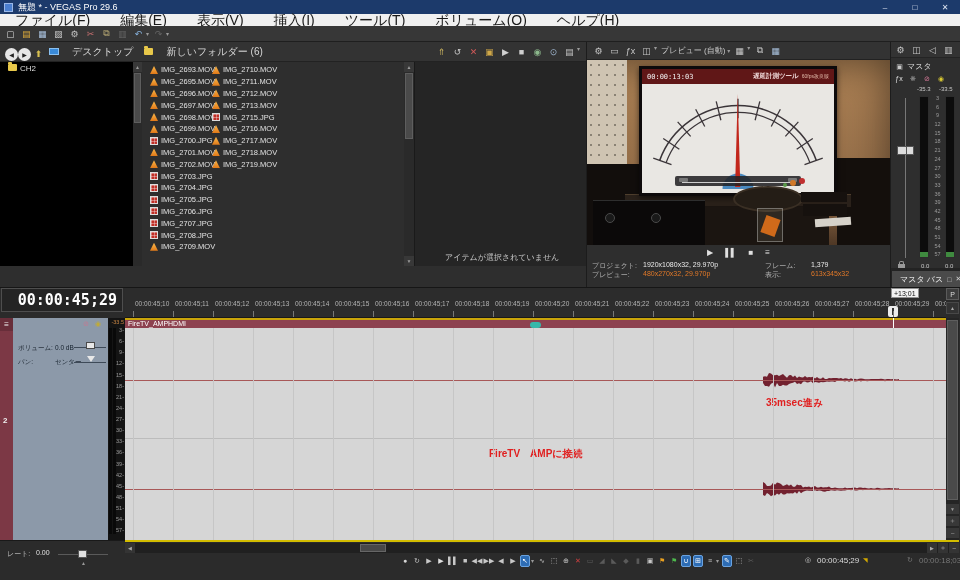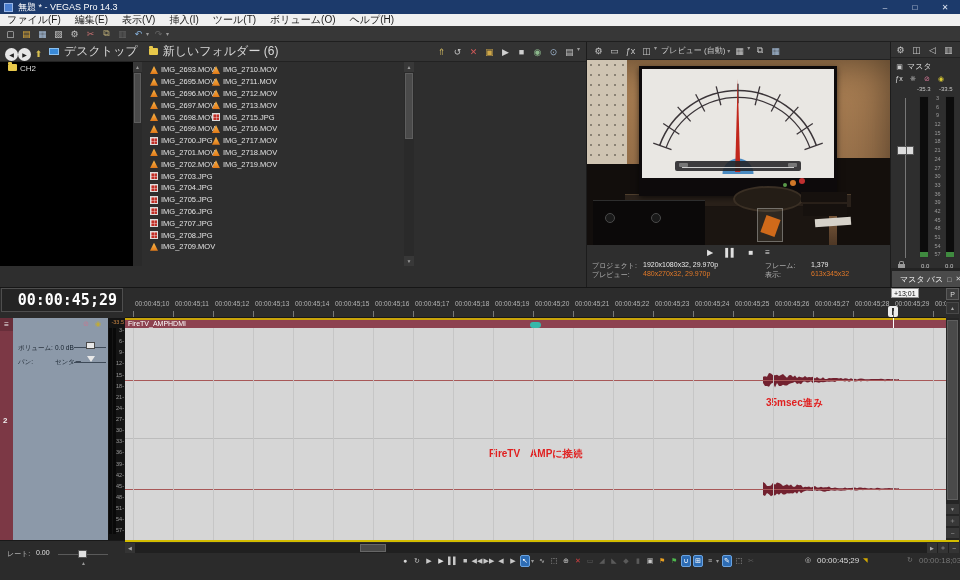--- a/index.html
+++ b/index.html
@@ -5,31 +5,31 @@
 *{box-sizing:border-box;margin:0;padding:0}
 body{margin:0;background:#444;font-family:"Liberation Sans",sans-serif}
 #app{position:relative;width:960px;height:580px;background:#2b2b2b;overflow:hidden;font-family:"Liberation Sans",sans-serif}
 .abs{position:absolute}
 
 #titlebar{left:0;top:0;width:960px;height:14px;background:#1c3a6b;color:#fff;font-size:9px;display:flex;align-items:center}
 #appicon{width:9px;height:9px;margin:0 5px 0 4px;background:#4a7fd0;border:1px solid #9ab8e8}
 #winbtns{margin-left:auto;display:flex}
 .winbtn{width:30px;height:14px;font-size:8px;color:#dfe6f2;display:flex;align-items:center;justify-content:center}
 #menubar{left:0;top:14px;width:960px;height:12px;background:#f0f0f0;display:flex;align-items:center}
-.menu-item{font-size:10px;color:#1a1a1a;padding:0 7px;line-height:12px}
+.menu-item{font-size:14px;color:#1a1a1a;padding:0 15px;line-height:12px}
 #toolbar{left:0;top:26px;width:960px;height:16px;background:#373737;border-bottom:1px solid #1f1f1f;display:flex;align-items:center;padding-left:3px;gap:1px}
 .ic{display:inline-flex;align-items:center;justify-content:center;width:15px;height:13px;font-size:9px;color:#c8c8c8;cursor:default}
 .ic.dim{opacity:.3}
 .ic.on{background:#2d6cb4;border:1px solid #6aa3e0;border-radius:2px;color:#fff}
 .ic.circ{width:13px;height:13px;border-radius:50%;background:#e6e6e6;color:#222;font-size:6px}
 .dd{font-size:6px;color:#9a9a9a;margin:0 1px 0 -1px}
 
 #explorer{left:0;top:42px;width:586px;height:245px;background:#2e2e2e}
 #exp-toolbar{position:absolute;left:0;top:0;width:586px;height:20px;background:#333;border-bottom:1px solid #222;display:flex;align-items:center;gap:3px;padding:0 5px}
-.chip-label{font-size:12px;color:#d8d8d8;margin-left:2px}
+.chip-label{font-size:10px;color:#d8d8d8;margin-left:10px}
 .desk{width:10px;height:7px;background:#3a8ad8;border:1px solid #8ac0f0}
 .fold{width:9px;height:7px;background:#e8c84a;border-radius:1px;position:relative}
 .fold:before{content:'';position:absolute;left:0;top:-2px;width:4px;height:2px;background:#e8c84a;border-radius:1px 1px 0 0}
 #exp-sp{flex:1}
 #exp-tree{position:absolute;left:0;top:20px;width:133px;height:204px;background:#000}
 #tree-row{display:flex;align-items:flex-start;gap:3px;padding:2px 0 0 8px}
 #tree-label{font-size:8px;color:#ddd}
 .sbar{background:#2a2a2a}
 .sbtn{position:absolute;width:100%;height:10px;font-size:5px;color:#999;display:flex;align-items:center;justify-content:center;background:#383838}
 .shandle{position:absolute;left:1px;right:1px;background:#4a4a4a;border:1px solid #5e5e5e}
@@ -146,21 +146,21 @@
 .tr-abs{position:absolute;top:3px;font-size:8px;color:#dcdcdc;white-space:nowrap}
 #statusbar{left:0;top:568px;width:960px;height:12px;background:#3e3e42;border-top:1px solid #555;display:flex;justify-content:space-between;align-items:center;padding:0 8px;font-size:8px;color:#cfcfcf}
 </style>
 </head>
 <body>
 
 <div id="app">
 
   <div class="abs" id="titlebar">
     <span id="appicon"></span>
-    <span>無題 * - VEGAS Pro 14.3</span>
+    <span>無題 * - VEGAS Pro 29.6</span>
     <span id="winbtns">
       <span class="winbtn">–</span>
       <span class="winbtn">□</span>
       <span class="winbtn">✕</span>
     </span>
   </div>
 
   <div class="abs" id="menubar">
       <span class="menu-item">ファイル(F)</span>
       <span class="menu-item">編集(E)</span>
@@ -321,20 +321,23 @@
             <span class="fi mov"></span>
             <span class="fn">IMG_2719.MOV</span>
           </div>
         </div>
     </div>
     <div class="abs sbar" style="left:404px;top:20px;width:10px;height:204px">
       <span class="sbtn" style="top:0">▲</span>
       <span class="shandle" style="top:11px;height:66px"></span>
       <span class="sbtn" style="bottom:0;top:auto">▼</span>
     </div>
+    <div id="exp-side">
+      <span id="exp-status">アイテムが選択されていません</span>
+    </div>
   </div>
 
   <div class="abs" id="preview">
     <div id="pv-toolbar">
       <span id="pv-tools-a" style="display:flex;gap:1px">
           <span class="ic" style="color: rgb(200, 200, 200);">⚙</span>
           <span class="ic" style="color: rgb(200, 200, 200);">▭</span>
           <span class="ic" style="color: rgb(200, 200, 200);">ƒx</span>
           <span class="ic" style="color: rgb(200, 200, 200);">◫</span>
           <span class="dd">▾</span>
@@ -349,20 +352,26 @@
         </span>
     </div>
     <div id="pv-video">
       <div class="wall"></div>
       <div class="door"></div>
       <div class="spk-l"></div>
       <div class="spk-r"></div>
       <div class="table"></div>
       <div class="cab"></div>
       <div class="tv">
+        <div class="tv-top">
+          <span id="tv-tc">00:00:13:03</span>
+          <span id="tv-title">
+            <span>遅延計測ツール</span><span id="tv-sub">60fps改良版</span>
+          </span>
+        </div>
         <div class="tv-screen">
           <svg id="gauge" viewBox="0 0 198 112" style="position:absolute;inset:0;width:100%;height:100%">
             <path d="M 18.2 78.6 A 86 86 0 0 1 179.8 78.6" fill="none" stroke="#3a3438" stroke-width="1.6"></path>
             <path d="M 24.8 81 A 79 79 0 0 1 173.2 81" fill="none" stroke="#3a3438" stroke-width="1.2"></path>
             <g id="gauge-ticks" stroke="#3a3438" stroke-width="1.3">
                 <line x1="30.4024386826287" y1="83.03252953722617" x2="11.608586266910521" y2="76.1921266707128"></line>
                 <line x1="38.48025720348196" y1="67.17891804663547" x2="21.89950575238113" y2="55.995059977220535"></line>
                 <line x1="50.15346573580335" y1="53.75042774015022" x2="36.77085360862618" y2="38.887531230602335"></line>
                 <line x1="64.72857591662999" y1="43.544825721298324" x2="55.33914466091218" y2="25.885873864119773"></line>
                 <line x1="81.33970162122425" y1="37.16841198185226" x2="76.5012637092309" y2="17.762497456332326"></line>

